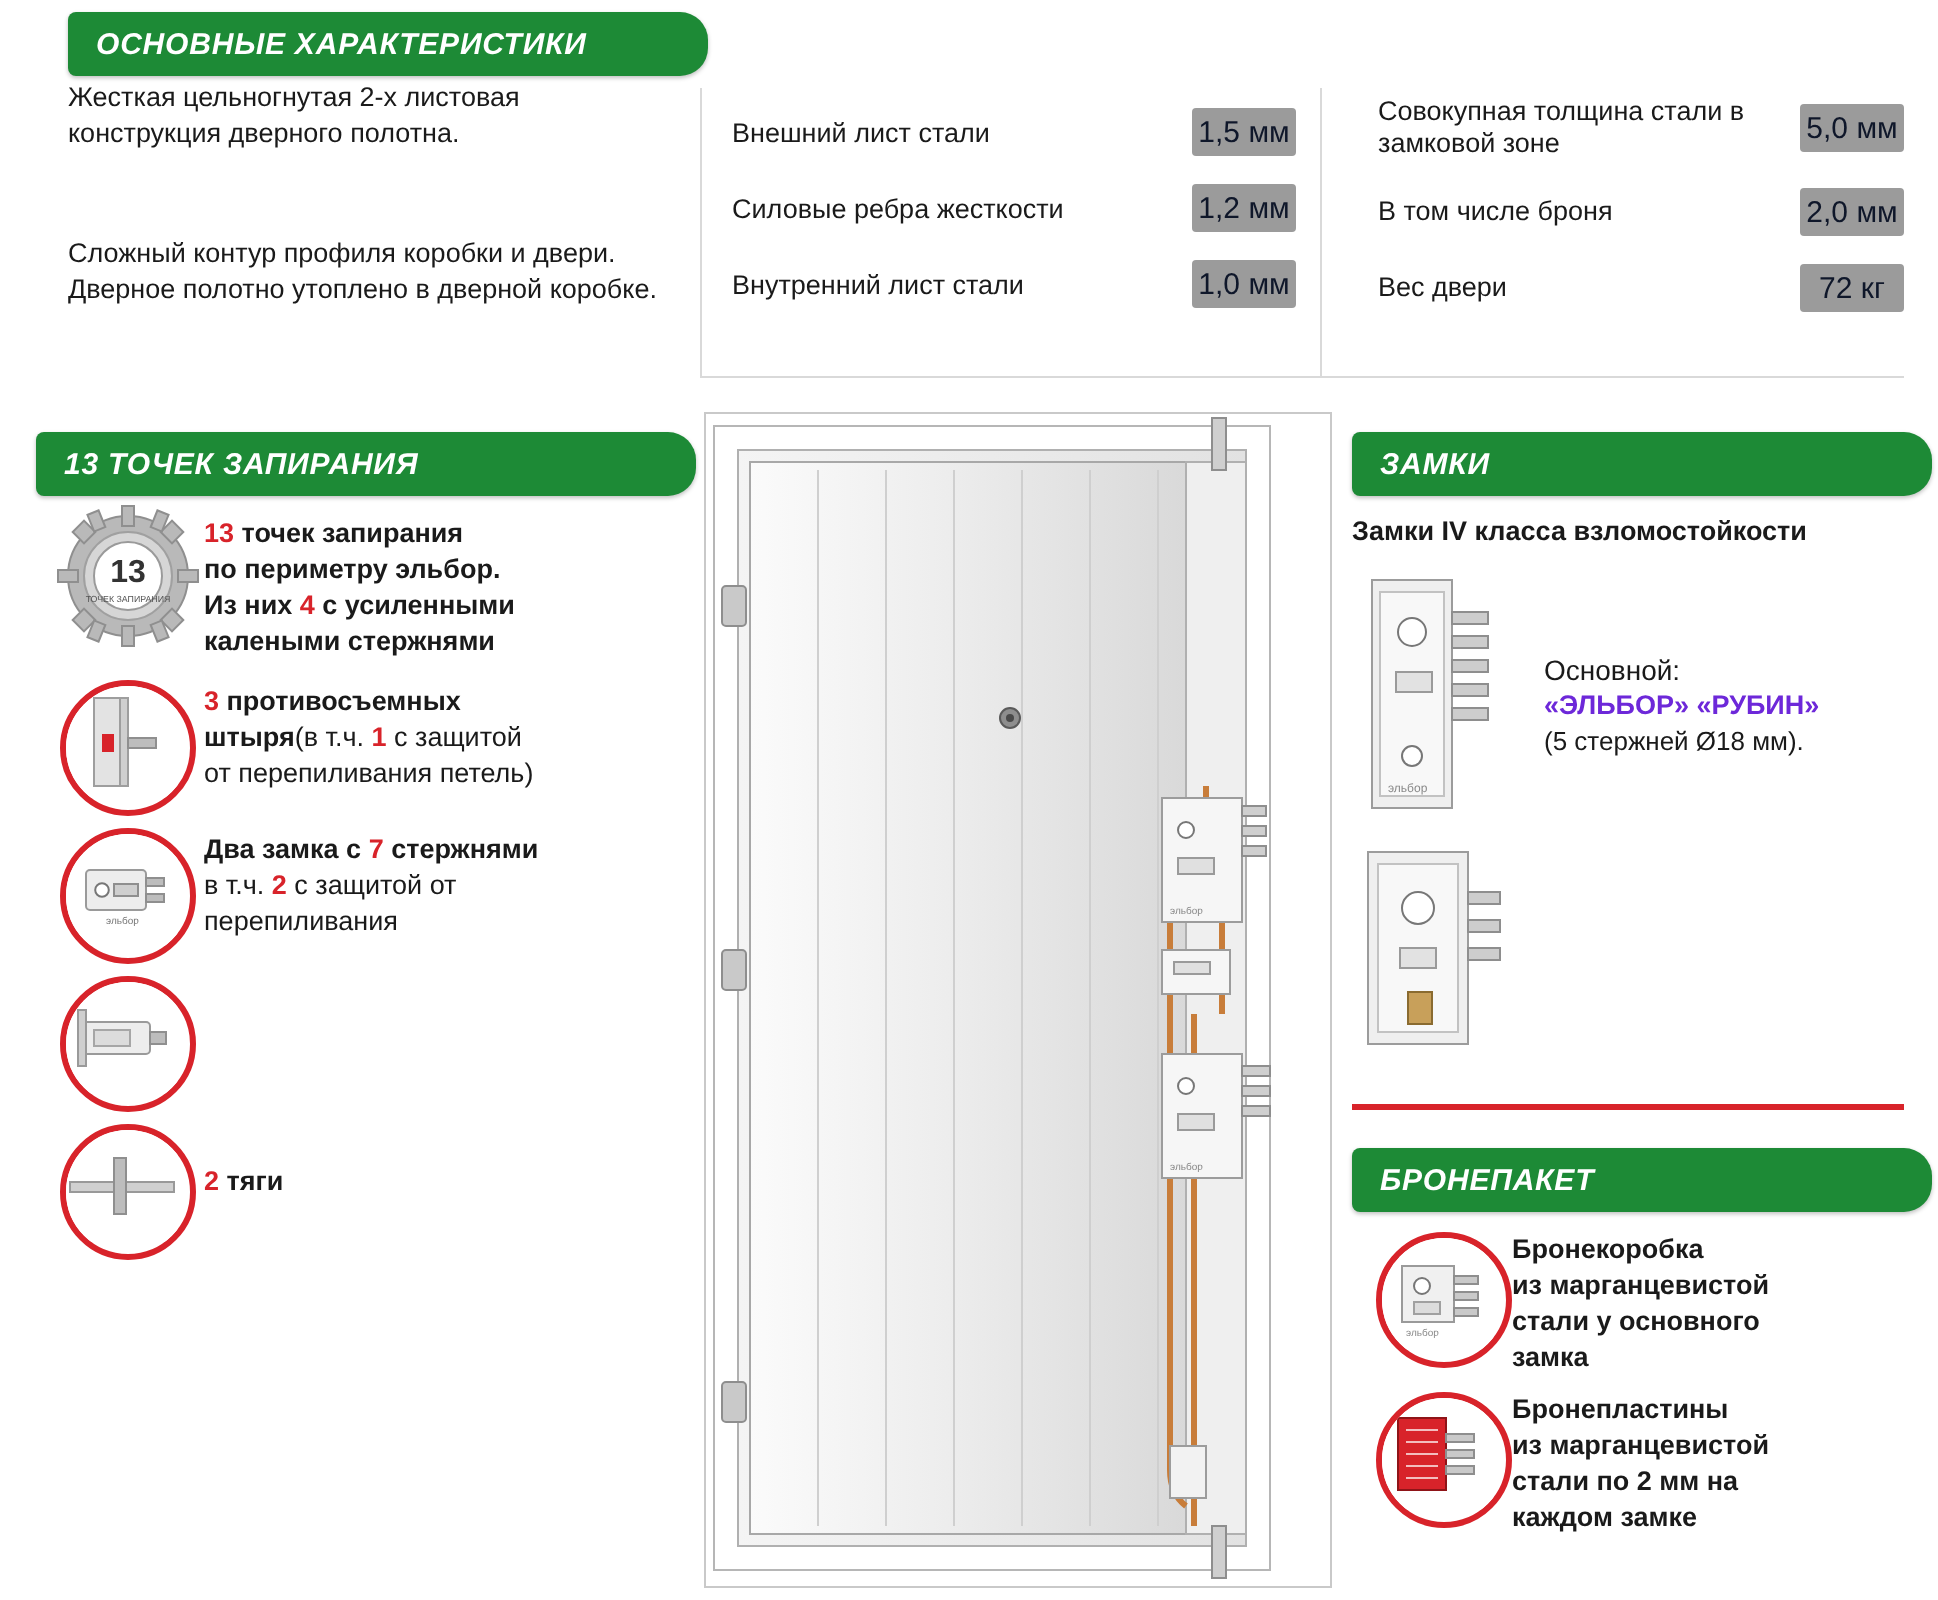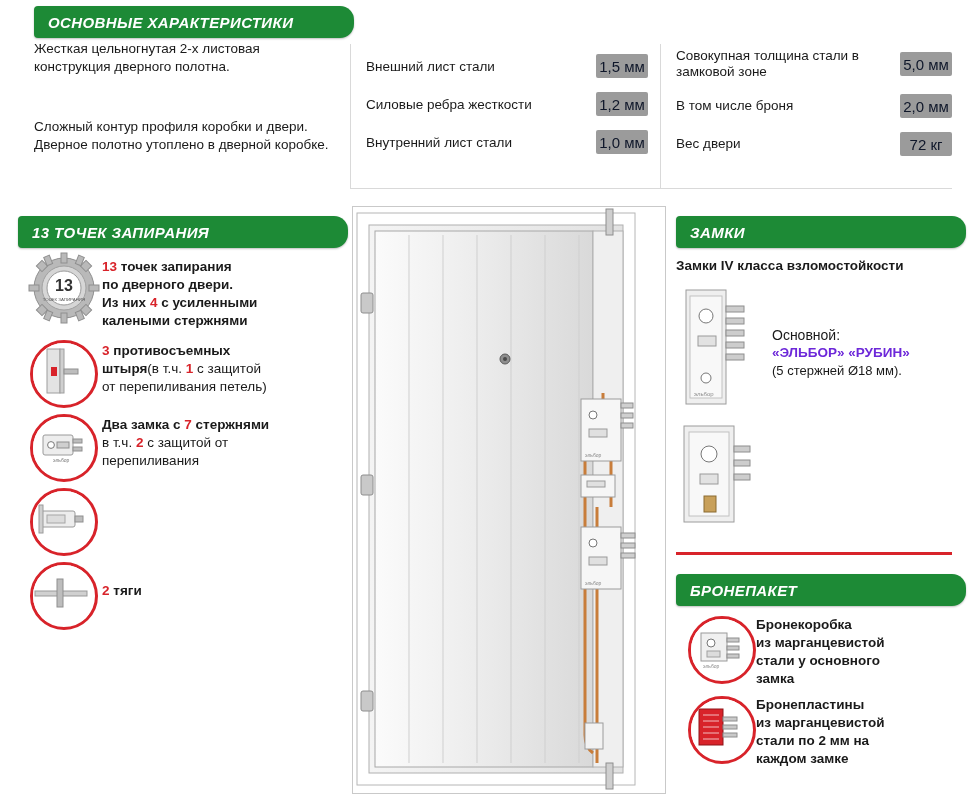--- a/index.html
+++ b/index.html
@@ -39,21 +39,21 @@
   .specs .row{display:flex;align-items:center;justify-content:flex-end;margin-bottom:14px;}
   .specs .lbl{font-size:13.5px;color:#1a1a1a;text-align:left;flex:1;line-height:17px;}
   .specs .val{
     margin-left:12px;width:52px;height:24px;flex:none;
     background:#9b9b9b;color:#0f172a;font-size:15px;
     display:flex;align-items:center;justify-content:center;
     border-radius:2px;
   }
   #specsA{left:366px;top:54px;width:282px;}
   #specsB{left:676px;top:48px;width:276px;}
-  #specsB .lbl{line-height:16px;}
+  #specsB .lbl{line-height:16px;margin-left:13px;}
 
   .vline{position:absolute;background:#d9d9d9;width:1px;}
   .hline{position:absolute;background:#d9d9d9;height:1px;}
 
   
   .featlist{position:absolute;left:18px;top:256px;width:330px;}
   .feat{position:relative;min-height:64px;margin-bottom:10px;padding-left:84px;}
   .feat .txt{font-size:13.5px;line-height:18px;padding-top:2px;}
   .feat .txt b{font-weight:bold;}
   .red{color:#d8232a;font-weight:bold;}
@@ -158,21 +158,21 @@
           </g>
         </g>
         <circle cx="36" cy="36" r="22" fill="#d6d6d6" stroke="#a0a0a0"></circle>
         <circle cx="36" cy="36" r="17" fill="#ffffff" stroke="#9a9a9a"></circle>
         <text x="36" y="39" text-anchor="middle" font-family="Liberation Sans, sans-serif" font-size="16" font-weight="bold" fill="#333">13</text>
         <text x="36" y="49" text-anchor="middle" font-family="Liberation Sans, sans-serif" font-size="4.4" fill="#555">ТОЧЕК ЗАПИРАНИЯ</text>
       </svg>
     </div>
     <div class="txt">
       <span class="red">13</span><b> точек запирания</b><br>
-      <b>по дверного двери.</b><br>
+      <b>по периметру эльбор.</b><br>
       <b>Из них </b><span class="red">4</span><b> с усиленными</b><br>
       <b>калеными стержнями</b>
     </div>
   </div>
 
   <div class="feat">
     <div class="badge">
       <svg width="56" height="56" viewBox="0 0 56 56">
         <rect x="0" y="0" width="56" height="56" fill="#ffffff"></rect>
         <rect x="14" y="6" width="13" height="44" fill="#e3e3e3" stroke="#9e9e9e"></rect>

